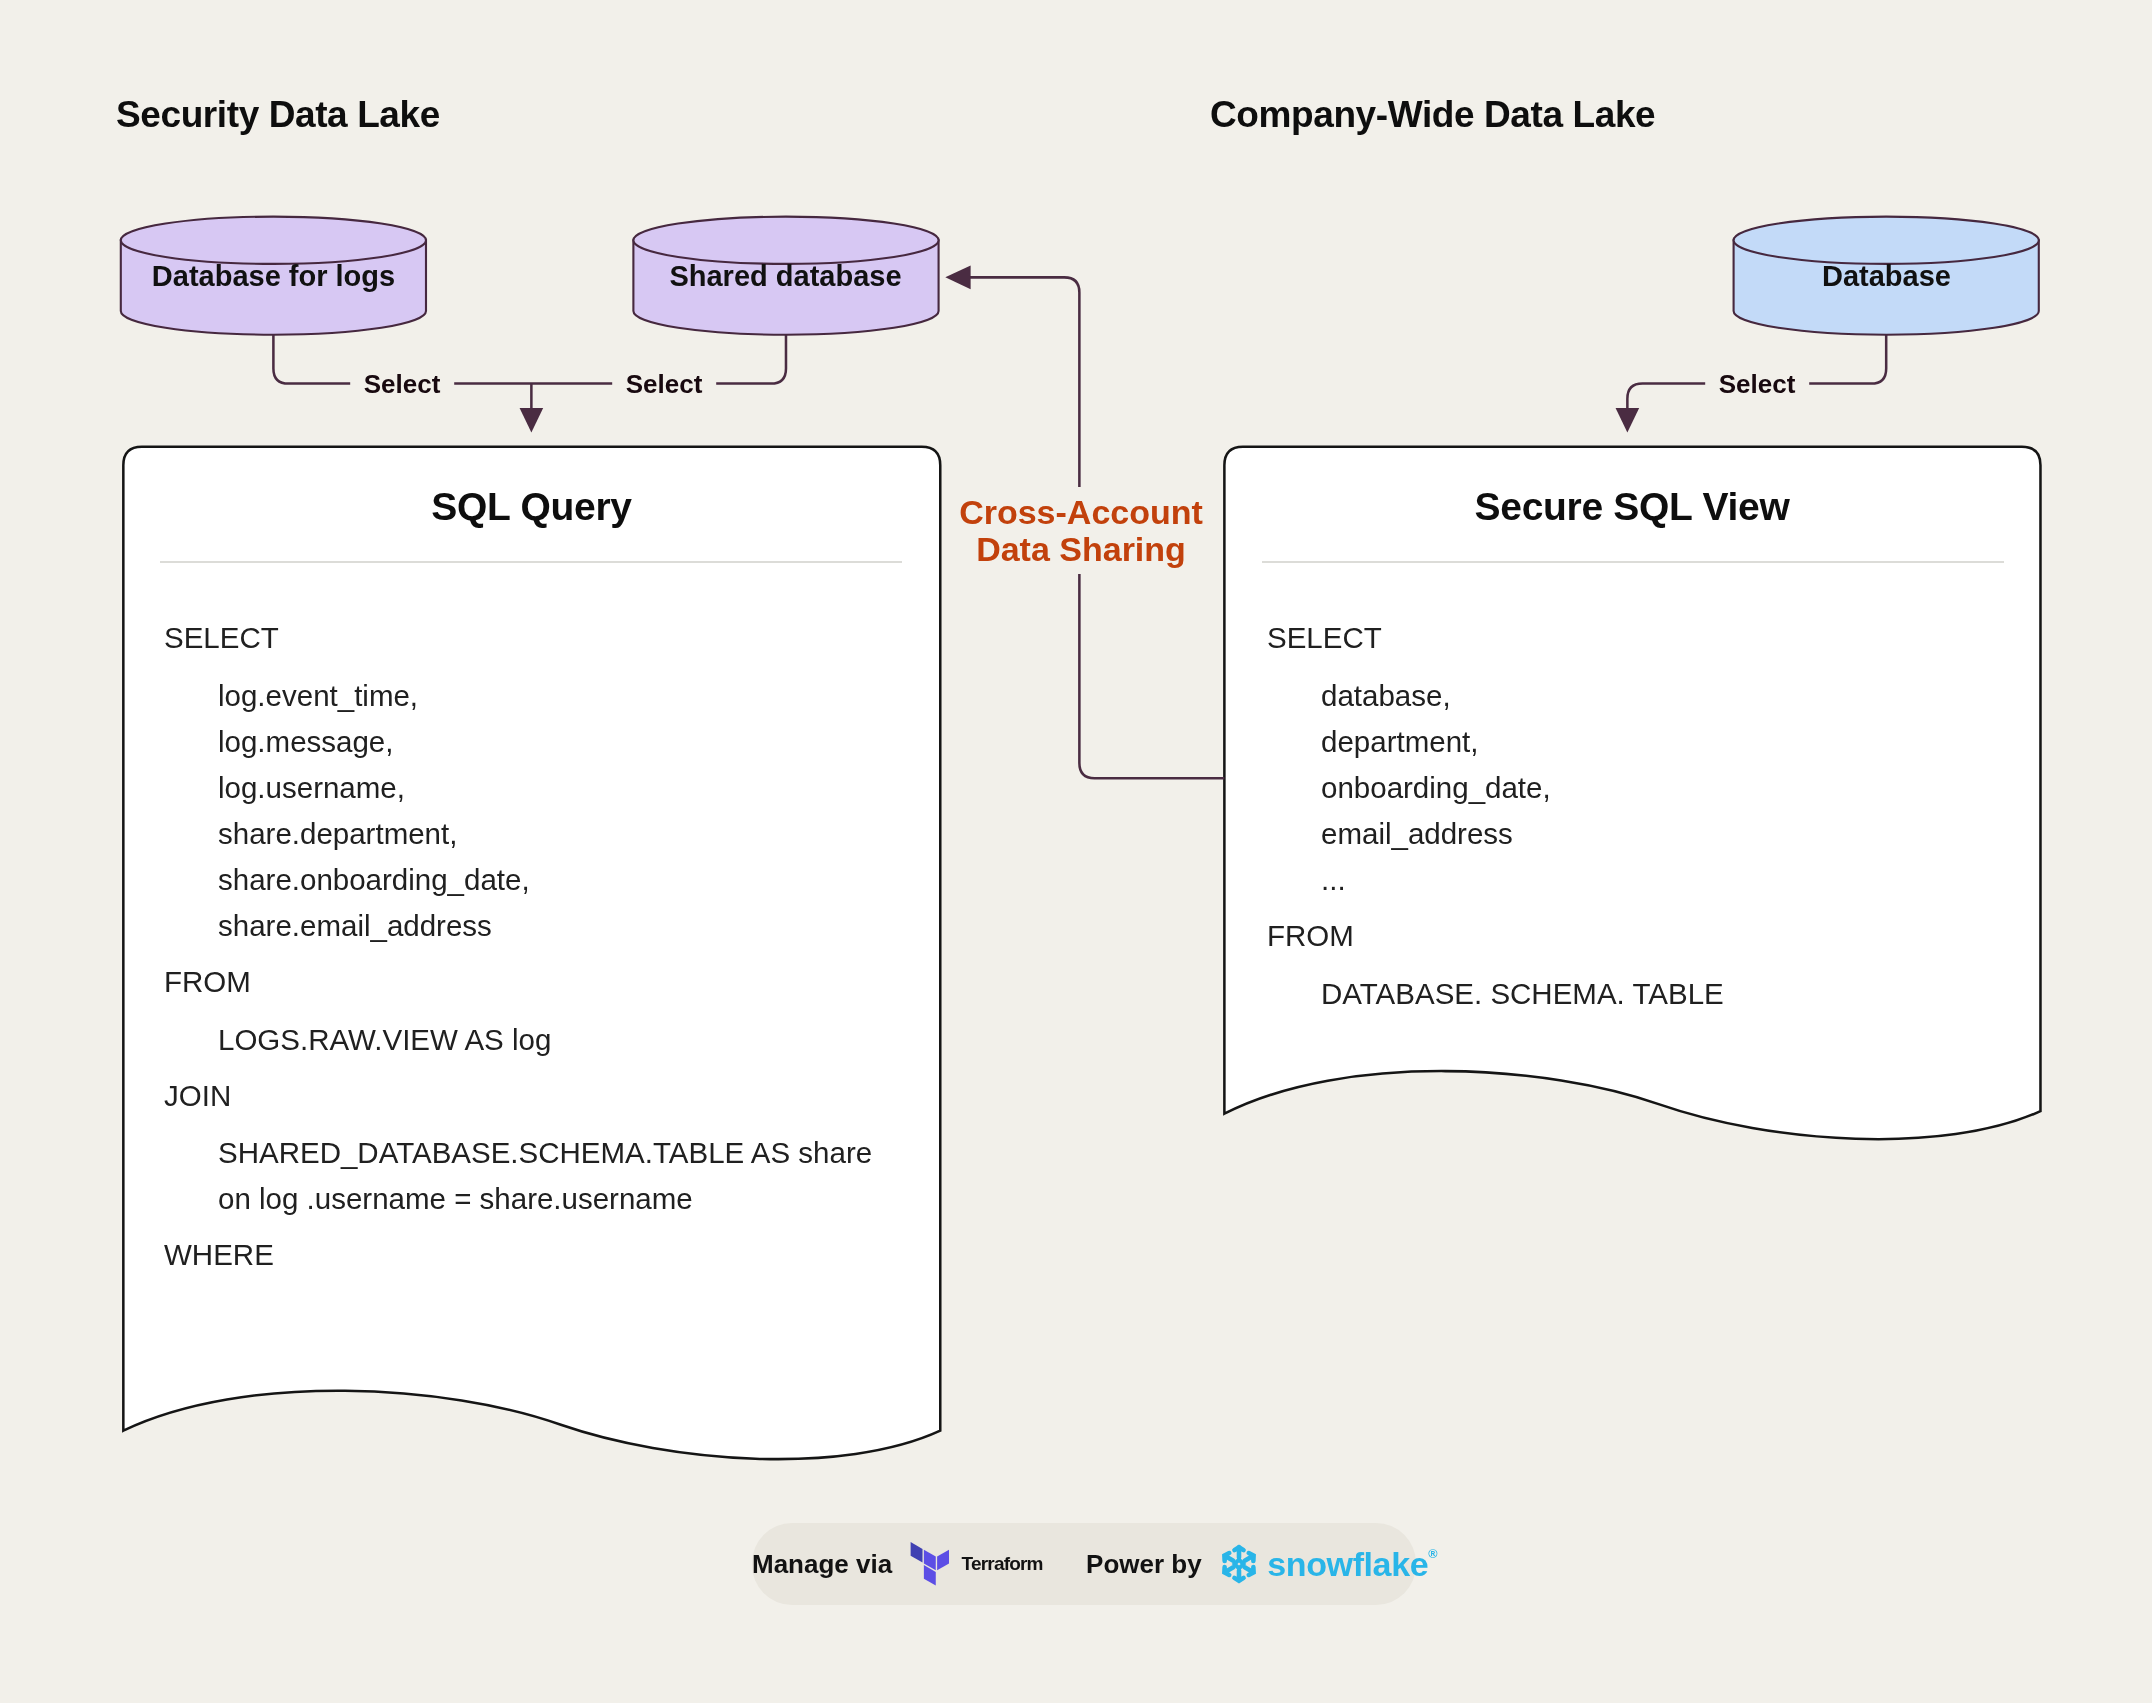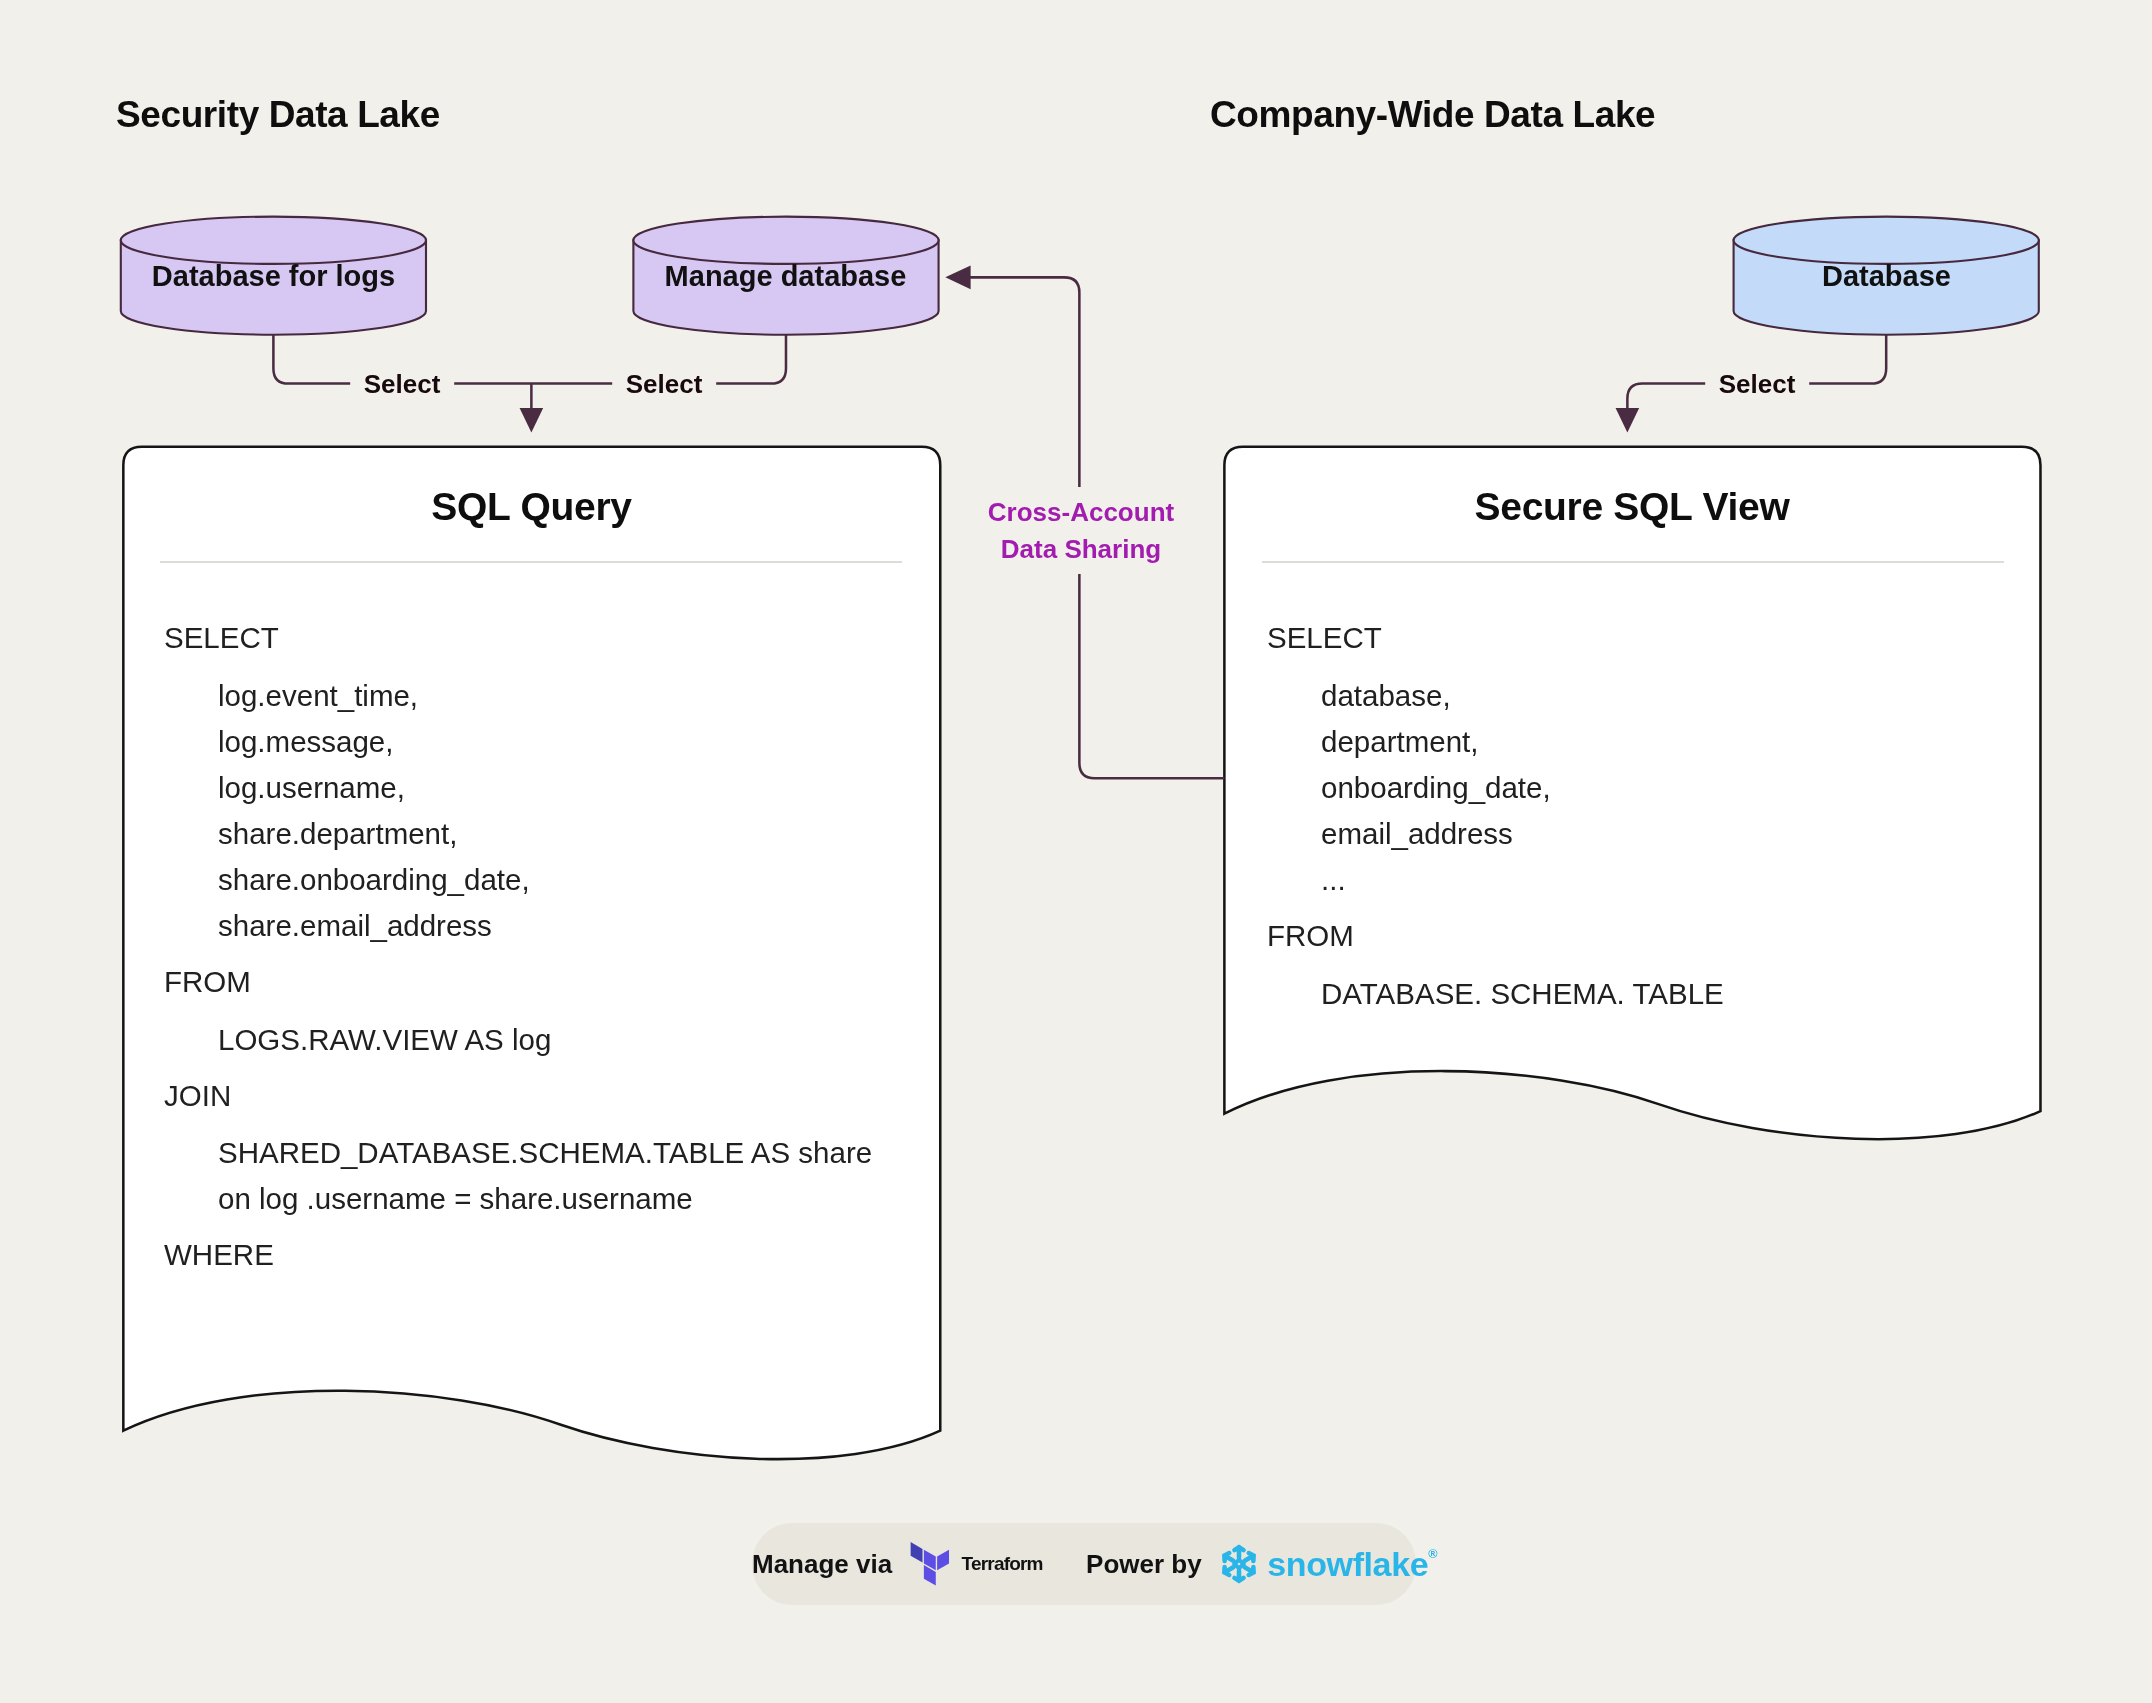--- a/index.html
+++ b/index.html
@@ -17,21 +17,21 @@
   }
   .cyl-label{
     font-size:29px;font-weight:bold;color:#111;text-align:center;
   }
   .select-label{
     font-size:26px;font-weight:bold;color:#18090f;
     background:#f2f0ea;padding:1.7px 13.5px;line-height:34px;
     transform:translateX(-50%);white-space:nowrap;
   }
   .cross-label{
-    font-size:26px;font-weight:bold;color:#a21caf;text-align:center;
+    font-size:34px;font-weight:bold;color:#c2410c;text-align:center;
     background:#f2f0ea;padding:6.7px 13.5px;line-height:37px;
     transform:translateX(-50%);white-space:nowrap;
   }
   .box-title{
     font-size:39px;font-weight:bold;color:#0e0e0e;text-align:center;
     letter-spacing:-0.3px;
   }
   .separator{height:1.7px;background:#dcdcd8;}
   .code{font-size:29.5px;color:#202020;}
   .code .ln{line-height:46px;white-space:nowrap;}
@@ -87,21 +87,21 @@
   <g>
     <path d="M 2056 285 L 2056 369 A 181 28 0 0 0 2418 369 L 2418 285 Z" stroke="#46283f" stroke-width="2.5" fill="#c3daf8"></path>
     <ellipse cx="2237" cy="285" rx="181" ry="28" stroke="#46283f" stroke-width="2.5" fill="#c3daf8"></ellipse>
   </g>
 </svg>
 
 <div class="abs heading" style="left:116px;top:94px;width:843px;">Security Data Lake</div>
 <div class="abs heading" style="left:1210px;top:94px;width:843px;">Company-Wide Data Lake</div>
 
 <div class="abs cyl-label" style="left:121px;top:260px;width:305px;">Database for logs</div>
-<div class="abs cyl-label" style="left:633px;top:260px;width:305px;">Manage database</div>
+<div class="abs cyl-label" style="left:633px;top:260px;width:305px;">Shared database</div>
 <div class="abs cyl-label" style="left:1734px;top:260px;width:305px;">Database</div>
 
 <div class="abs select-label" style="left:402px;top:365px;">Select</div>
 <div class="abs select-label" style="left:664px;top:365px;">Select</div>
 <div class="abs select-label" style="left:1757px;top:365px;">Select</div>
 
 <div class="abs cross-label" style="left:1081px;top:487px;">
   <div>Cross-Account</div>
   <div>Data Sharing</div>
 </div>

